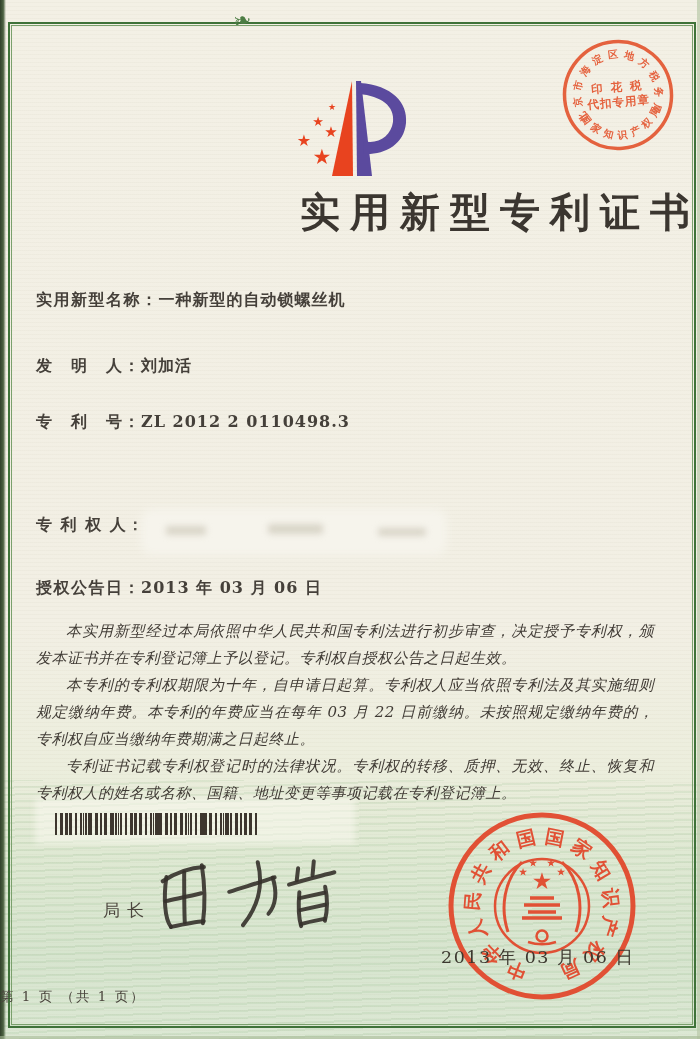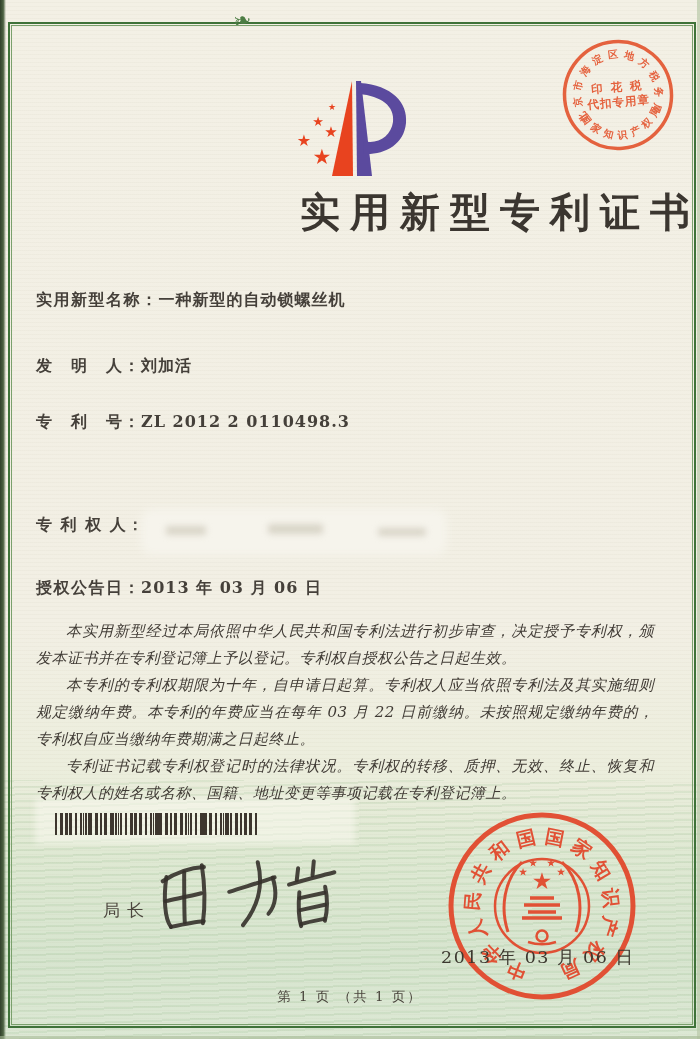--- a/index.html
+++ b/index.html
@@ -34,21 +34,21 @@
       repeating-linear-gradient(90deg,#3d362e 0 1px,transparent 1px 7px),
       repeating-linear-gradient(90deg,transparent 0 10px,#3d362e 10px 13px,transparent 13px 23px);}
   .director{position:absolute;left:103px;top:899px;font-size:17px;letter-spacing:7px;color:#4c463e;z-index:2;}
   .sig{position:absolute;left:150px;top:853px;width:190px;height:105px;transform:rotate(-3deg);z-index:2;}
   .sig path{stroke:#35312b;stroke-width:4;fill:none;stroke-linecap:round;stroke-linejoin:round;opacity:.9;}
   .tax-stamp{position:absolute;left:558px;top:35px;width:120px;height:120px;transform:rotate(-5deg);opacity:.88;z-index:2;}
   .tax-stamp text{fill:#e34f28;font-weight:bold;font-family:"DejaVu Serif",serif;}
   .seal{position:absolute;left:442px;top:806px;width:200px;height:200px;opacity:.93;z-index:2;}
   .seal text{fill:#e2462a;font-weight:bold;font-family:"DejaVu Serif",serif;}
   .seal-date{position:absolute;left:441px;top:945px;font-size:17.5px;letter-spacing:1.5px;color:#3c382f;z-index:5;}
-  .footer{position:absolute;left:0;right:0;top:988px;text-align:center;font-size:13.5px;letter-spacing:2px;color:#4a453d;z-index:2;}
+  .footer{position:absolute;left:0;right:0;top:988px;text-align:left;font-size:13.5px;letter-spacing:2px;color:#4a453d;z-index:2;}
 </style>
 </head>
 <body>
 
 <div class="page">
   <div class="paper-tex"></div>
   <div class="waves"></div>
   <div class="frame"></div>
   <div class="edge-left"></div>
   <div class="edge-right"></div>

